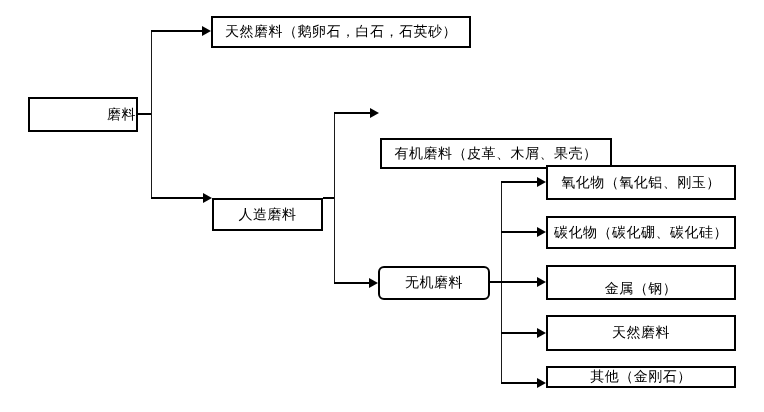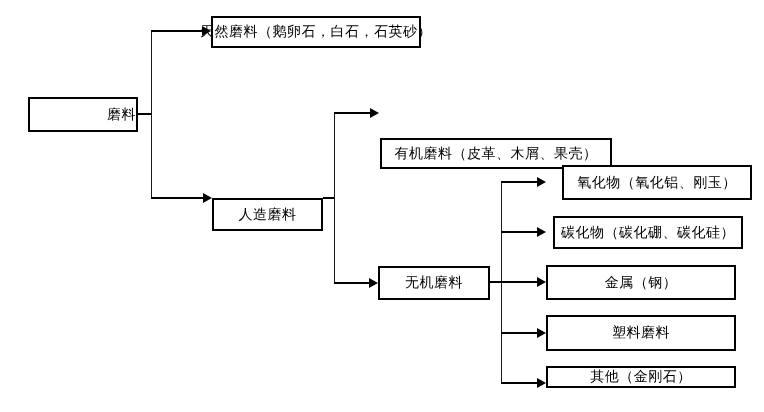--- a/index.html
+++ b/index.html
@@ -49,50 +49,50 @@
 </style>
 </head>
 <body>
 
 <div class="canvas">
 
   <div class="node" style="left:28px; top:97px; width:110px; height:35px;justify-content:flex-end;">
     <span>磨料</span>
   </div>
 
-  <div class="node" style="left:211px; top:16px; width:210px; height:32px;">
+  <div class="node" style="left:211px; top:16px; width:260px; height:32px;">
     <span>天然磨料（鹅卵石，白石，石英砂）</span>
   </div>
 
   <div class="node" style="left:212px; top:182px; width:111px; height:33px;margin-top:16px;">
     <span>人造磨料</span>
   </div>
 
   <div class="node" style="left:380px; top:98px; width:232px; height:31px;margin-top:40px;">
     <span>有机磨料（皮革、木屑、果壳）</span>
   </div>
 
-  <div class="node" style="left:378px; top:266px; width:112px; height:34px;">
+  <div class="node" style="left:378px; top:266px; width:112px; height:34px;border-radius:6px;">
     <span>无机磨料</span>
   </div>
 
-  <div class="node" style="left:546px; top:165px; width:190px; height:35px;margin-left:16px;">
+  <div class="node" style="left:546px; top:165px; width:190px; height:35px;">
     <span>氧化物（氧化铝、刚玉）</span>
   </div>
 
-  <div class="node" style="left:546px; top:216px; width:190px; height:33px;margin-left:7px;">
+  <div class="node" style="left:546px; top:216px; width:190px; height:33px;">
     <span>碳化物（碳化硼、碳化硅）</span>
   </div>
 
-  <div class="node" style="left:546px; top:265px; width:190px; height:35px;">
+  <div class="node" style="left:546px; top:265px; width:190px; height:35px;align-items:flex-end;">
     <span>金属（钢）</span>
   </div>
 
   <div class="node" style="left:546px; top:315px; width:190px; height:36px;">
-    <span>塑料磨料</span>
+    <span>天然磨料</span>
   </div>
 
   <div class="node" style="left:546px; top:366px; width:190px; height:22px;">
     <span>其他（金刚石）</span>
   </div>
 
   <div class="hline" style="left:138px; top:113px; width:14px;"></div>
   <div class="vline" style="left:151px; top:31px; height:167px;"></div>
   <div class="hline" style="left:151px; top:30px; width:52px;"></div>
   <div class="head" style="left:202px; top:26px;"></div>

